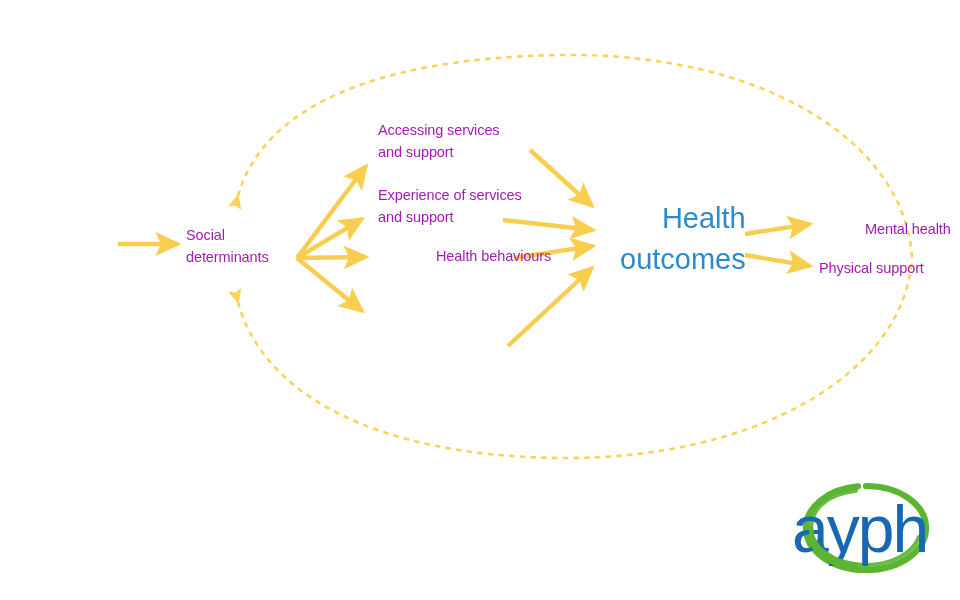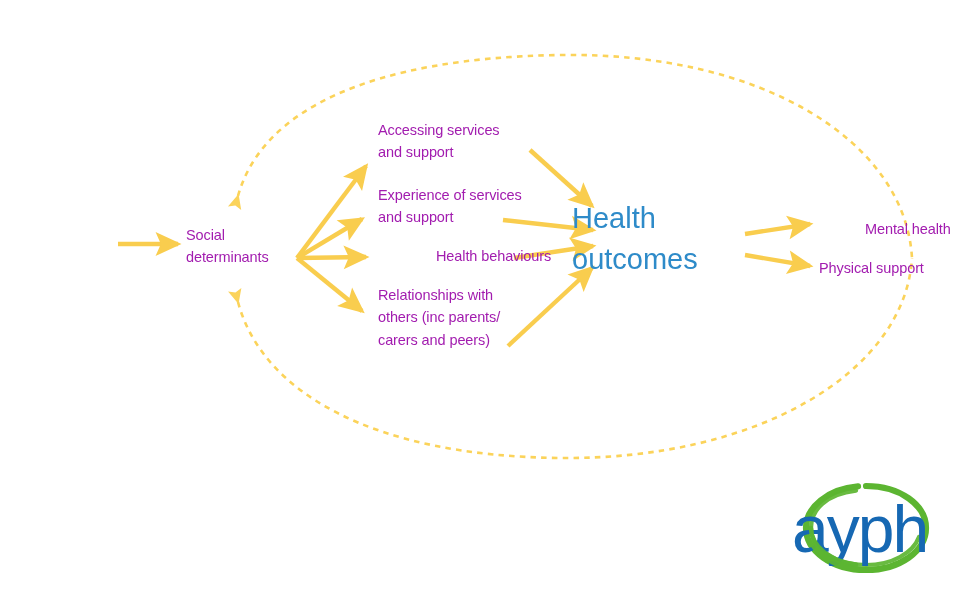--- a/index.html
+++ b/index.html
@@ -38,21 +38,21 @@
     line-height:1.42;
     letter-spacing:0px;
     font-weight:400;
   }
   #node-economic{ left:22px;  top:221px; }
   #node-social{   left:186px; top:224px; }
   #node-accessing{left:378px; top:119px; }
   #node-experience{left:378px;top:184px; }
   #node-behaviours{left:396px;top:245px;margin-left:40px; }
   #node-relationships{left:378px;top:284px; }
-  #node-health-outcomes{left:572px;top:198px;}
+  #node-health-outcomes{left:620px;top:198px;text-align:right;}
   #node-mental{   left:819px; top:218px;margin-left:46px; }
   #node-physical{ left:819px; top:257px; }
 
   
   #logo{
     position:absolute;
     left:780px; top:476px;
     width:172px; height:104px;
   }
   #logo svg{display:block;width:172px;height:104px;}
@@ -110,23 +110,20 @@
 determinants</div>
 
   <div class="node" id="node-accessing">Accessing services
 and support</div>
 
   <div class="node" id="node-experience">Experience of services
 and support</div>
 
   <div class="node" id="node-behaviours">Health behaviours</div>
 
-  <div class="node" id="node-relationships">Relationships with
-others (inc parents/
-carers and peers)</div>
 
   <div class="node center-blue" id="node-health-outcomes">Health
 outcomes</div>
 
   <div class="node" id="node-mental">Mental health</div>
 
   <div class="node" id="node-physical">Physical support</div>
 
   <div id="logo">
     <svg viewBox="0 0 172 104">

